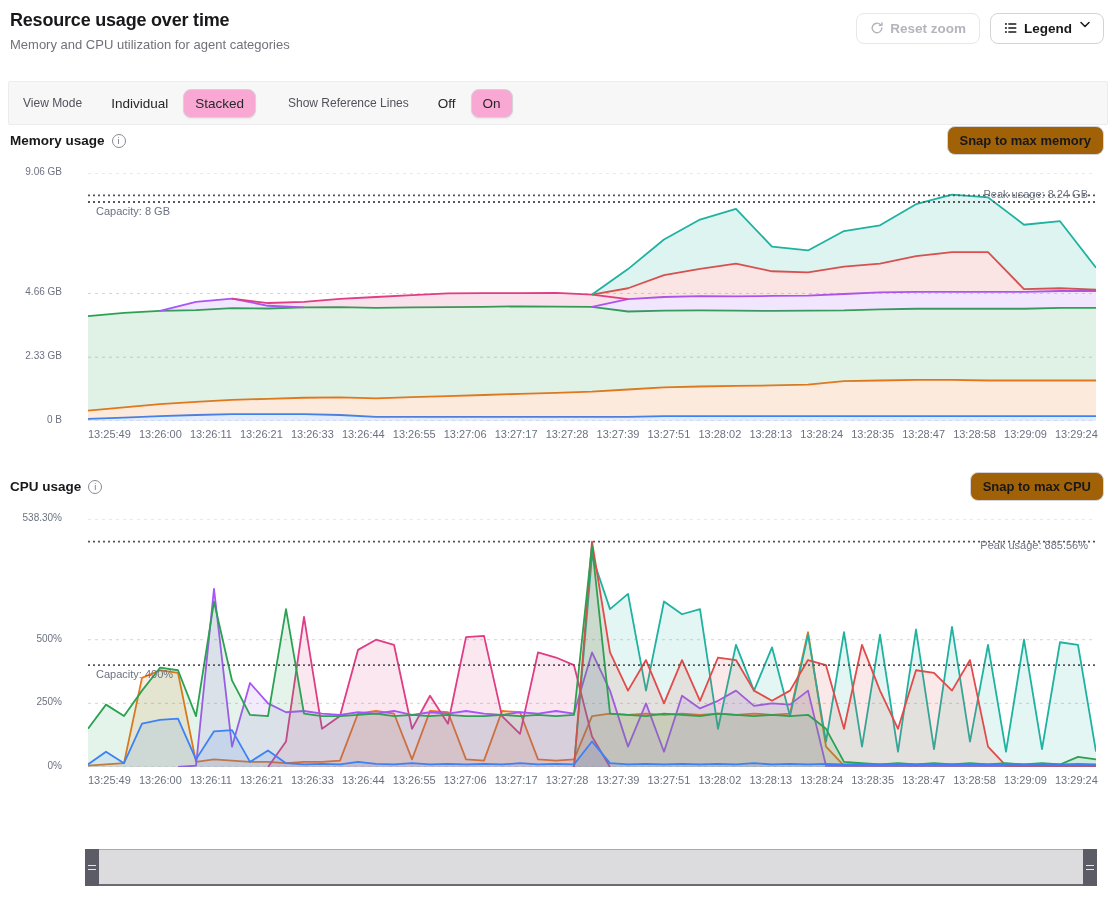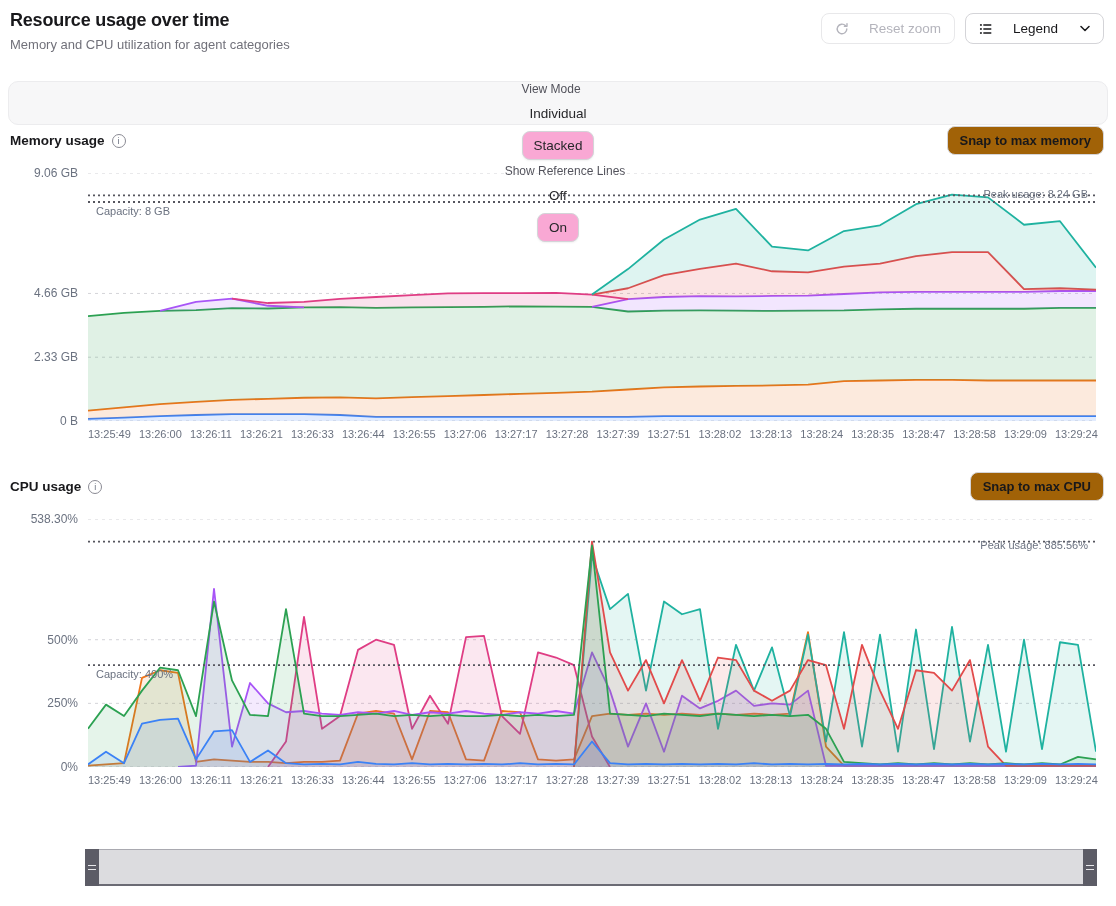--- a/index.html
+++ b/index.html
@@ -6,30 +6,30 @@
   html,body { background:#ffffff; }
   body {
     width:1116px; height:906px; overflow:hidden; position:relative;
     font-family:"Liberation Sans", sans-serif; color:#18181b;
   }
   .page-header { position:relative; padding:10px 12px 0 10px; }
   .page-title { font-size:18px; font-weight:700; letter-spacing:-.2px; }
   .page-subtitle { font-size:13px; color:#71717a; margin-top:6px; }
   .toolbar { position:absolute; top:13px; right:12px; display:flex; gap:10px; align-items:center; }
   .btn {
-    display:inline-flex; align-items:center; gap:20px; background:#fff;
+    display:inline-flex; align-items:flex-start; gap:6px; background:#fff;
     border:1px solid #d4d4d8; border-radius:8px; padding:7px 13px;
-    font-size:13.5px; font-weight:400; color:#18181b; cursor:pointer; white-space:nowrap;
+    font-size:13.5px; font-weight:700; color:#18181b; cursor:pointer; white-space:nowrap;
   }
   .btn.disabled { color:#b4b4bc; border-color:#e8e8ea; cursor:default; }
   .btn svg { display:block; }
   .controls-bar {
     margin:29px 8px 0 8px; height:44px; background:#f7f7f8;
-    border:1px solid #ececee; border-radius:10px;
-    display:flex; align-items:center; padding:0 14px; gap:4px;flex-direction:column;
+    border:1px solid #ececee; border-radius:2px;
+    display:flex; align-items:center; padding:0 14px; gap:4px;
   }
   .ctl-label { font-size:12px; color:#52525b; margin-right:14px; }
   .ctl-label.second { margin-left:28px; }
   .ctl-opt { font-size:13.5px; color:#27272a; padding:6px 11px; cursor:pointer; }
   .ctl-opt.selected {
     background:#f9a8d4; border:1px solid #d4d4d8; border-radius:8px;
     box-shadow:0 1px 2px rgba(0,0,0,.06);
   }
   .chart-section { position:relative; }
   .chart-section.first { }
@@ -40,21 +40,21 @@
     width:14px; height:14px; border:1px solid #8a8a93; border-radius:50%;
     display:inline-flex; align-items:center; justify-content:center;
     font-size:9px; color:#6b7280; margin-left:7px; font-style:normal;
   }
   .snap-btn {
     margin-left:auto; background:#a16207; border:1px solid #d4d4d8; border-radius:8px;
     padding:6px 12px; font-size:13px; font-weight:600; color:#18181b; cursor:pointer;
   }
   .chart-body { position:relative; margin-top:17px; height:248px; }
   .ylabels { position:absolute; left:0; top:0; width:80px; height:248px; }
-  .ylabels span { position:absolute; right:2px; font-size:12px; color:#6b7280; white-space:nowrap; }
+  .ylabels span { position:absolute; right:18px; font-size:10px; color:#6b7280; white-space:nowrap; }
   .plot { position:absolute; left:88px; top:0; width:1008px; height:248px; }
   .ref-label { position:absolute; font-size:11px; color:#6b7280; background:transparent; white-space:nowrap; }
   .xlabels {
     display:flex; justify-content:space-between; margin:7px 0 0 88px; width:1010px;
     font-size:11px; color:#6b7280;
   }
   .grid { stroke:#d4d4d8; stroke-dasharray:3 4; stroke-width:1; }
   .refline { stroke:#55555e; stroke-dasharray:2 3; stroke-width:1.8; }
   .brush {
     position:absolute; left:85px; top:849px; width:1012px; height:37px;

